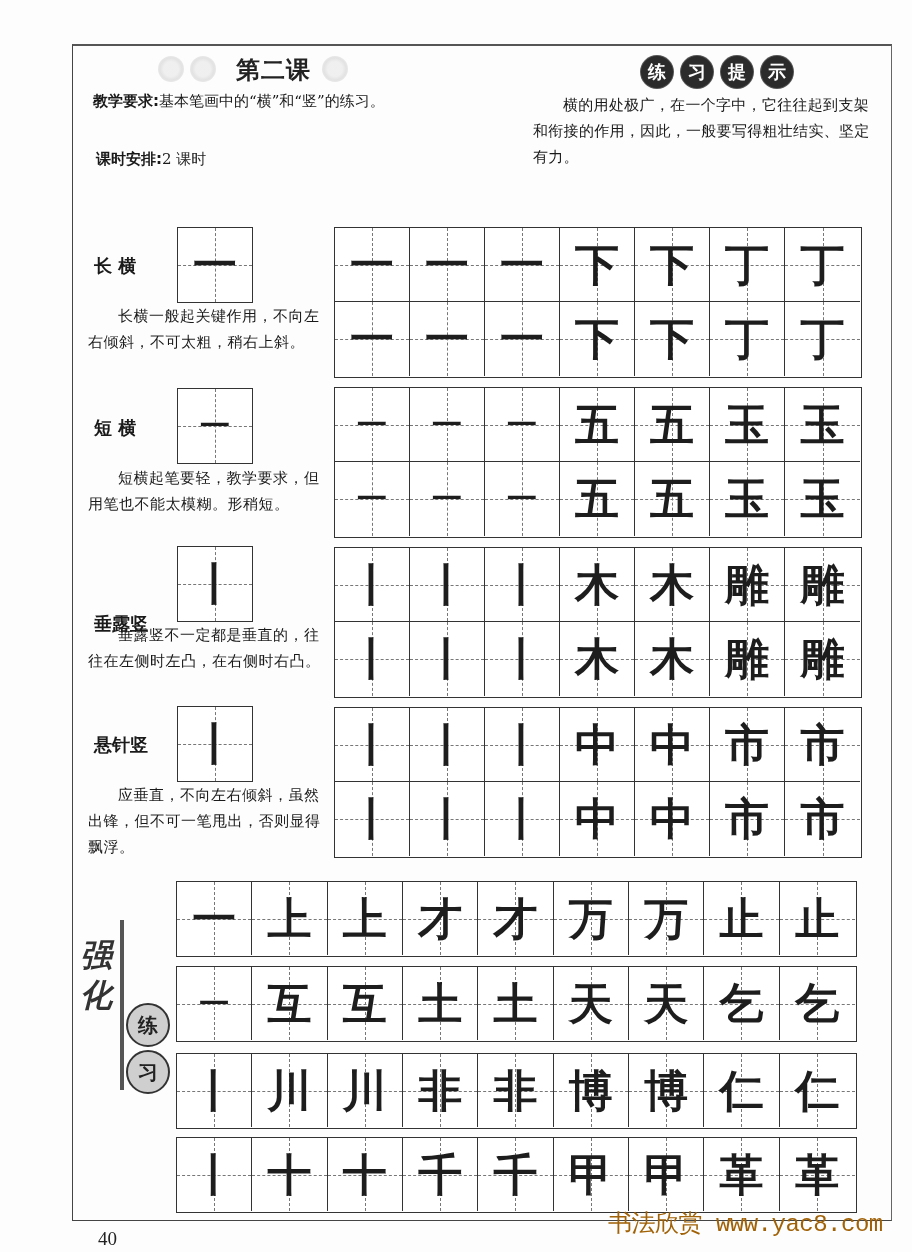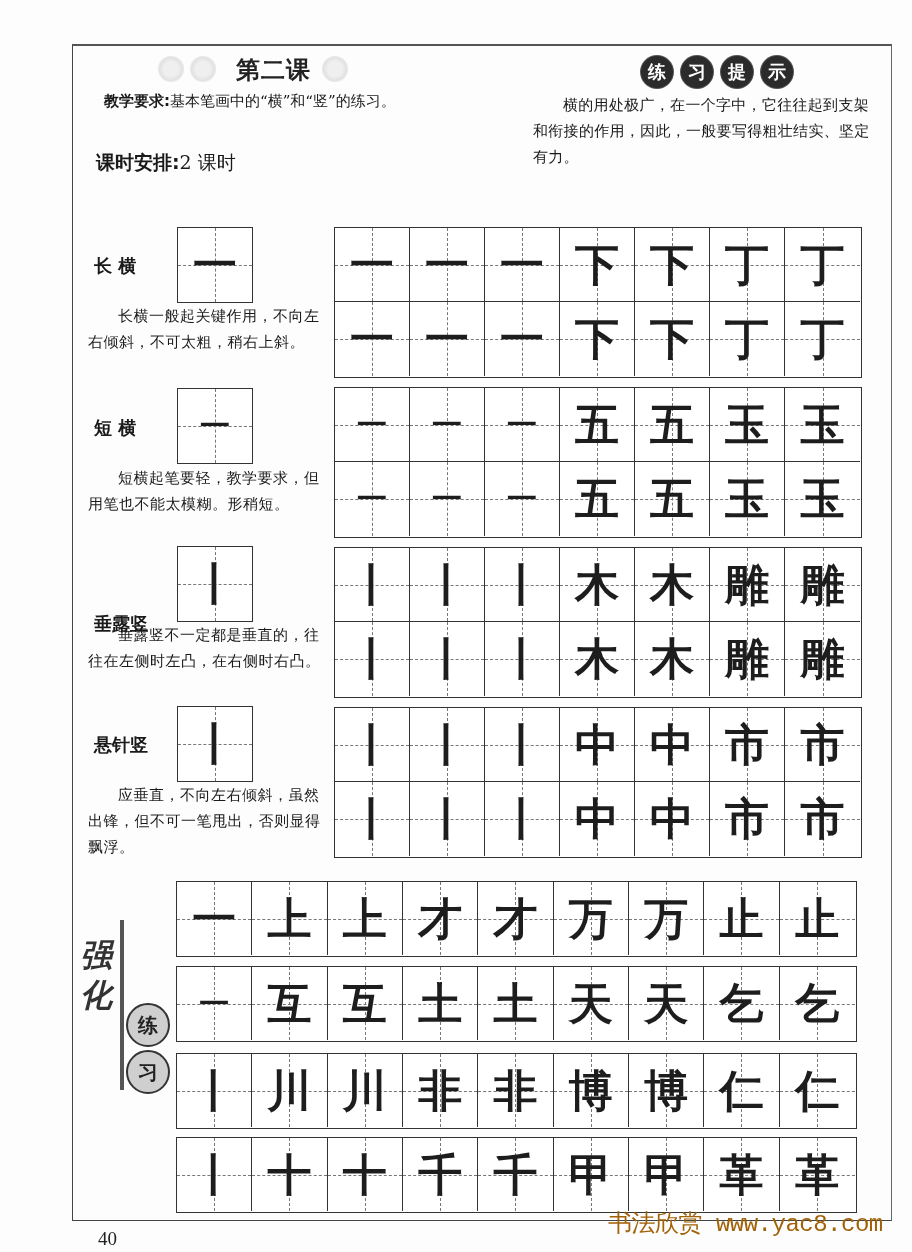--- a/index.html
+++ b/index.html
@@ -20,23 +20,23 @@
   
   .lesson-title {
     left: 236px; top: 54px; font-family: "DejaVu Sans", "Liberation Sans", sans-serif;
     font-weight: bold; font-size: 24px; letter-spacing: 1px; color: #222;
   }
   .title-deco {
     position: absolute; top: 56px; width: 26px; height: 26px; border-radius: 50%;
     background: radial-gradient(circle, #ececec 40%, #dcdcdc 60%, #f4f4f4 100%);
     opacity: 0.8;
   }
-  .req-line { left: 104px; top: 92px; font-size: 15px; white-space: nowrap; }
+  .req-line { left: 93px; top: 92px; font-size: 15px; white-space: nowrap; }
   .req-line .lbl { font-family: "DejaVu Sans", "Liberation Sans", sans-serif; font-weight: bold; }
-  .sched-line { left: 96px; top: 150px; font-size: 19px; white-space: nowrap; text-align: center; }
+  .sched-line { left: 96px; top: 150px; font-size: 15px; white-space: nowrap; text-align: center; }
   .sched-line .lbl { font-family: "DejaVu Sans", "Liberation Sans", sans-serif; font-weight: bold; }
 
   .tip-badges { left: 641px; top: 56px; display: flex; gap: 8px; }
   .tip-badge {
     width: 32px; height: 32px; border-radius: 50%; background: #2b2b2b;
     color: #fff; font-family: "DejaVu Sans", "Liberation Sans", sans-serif;
     font-size: 18px; font-weight: bold; display: flex; align-items: center; justify-content: center;
     box-shadow: 0 0 0 1px #555;
   }
   .tip-text {

